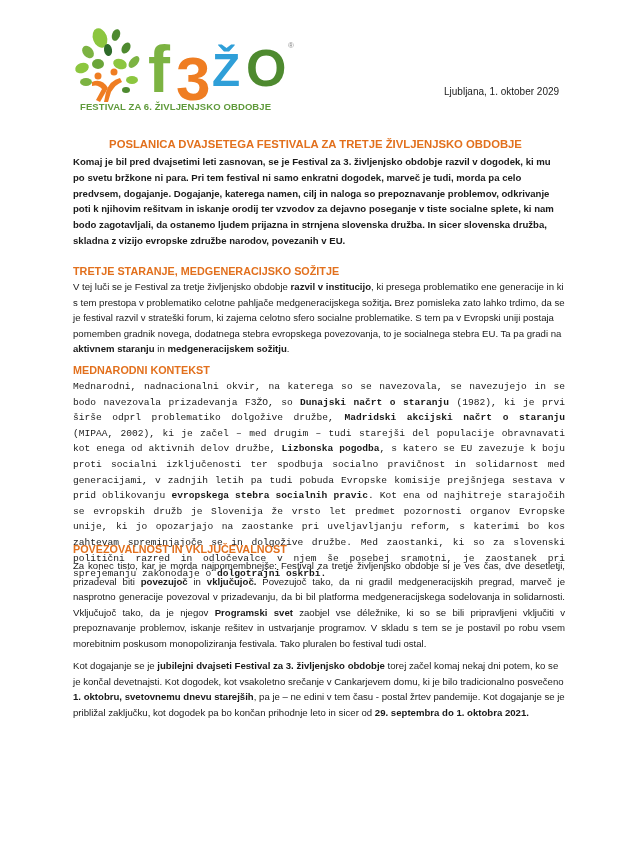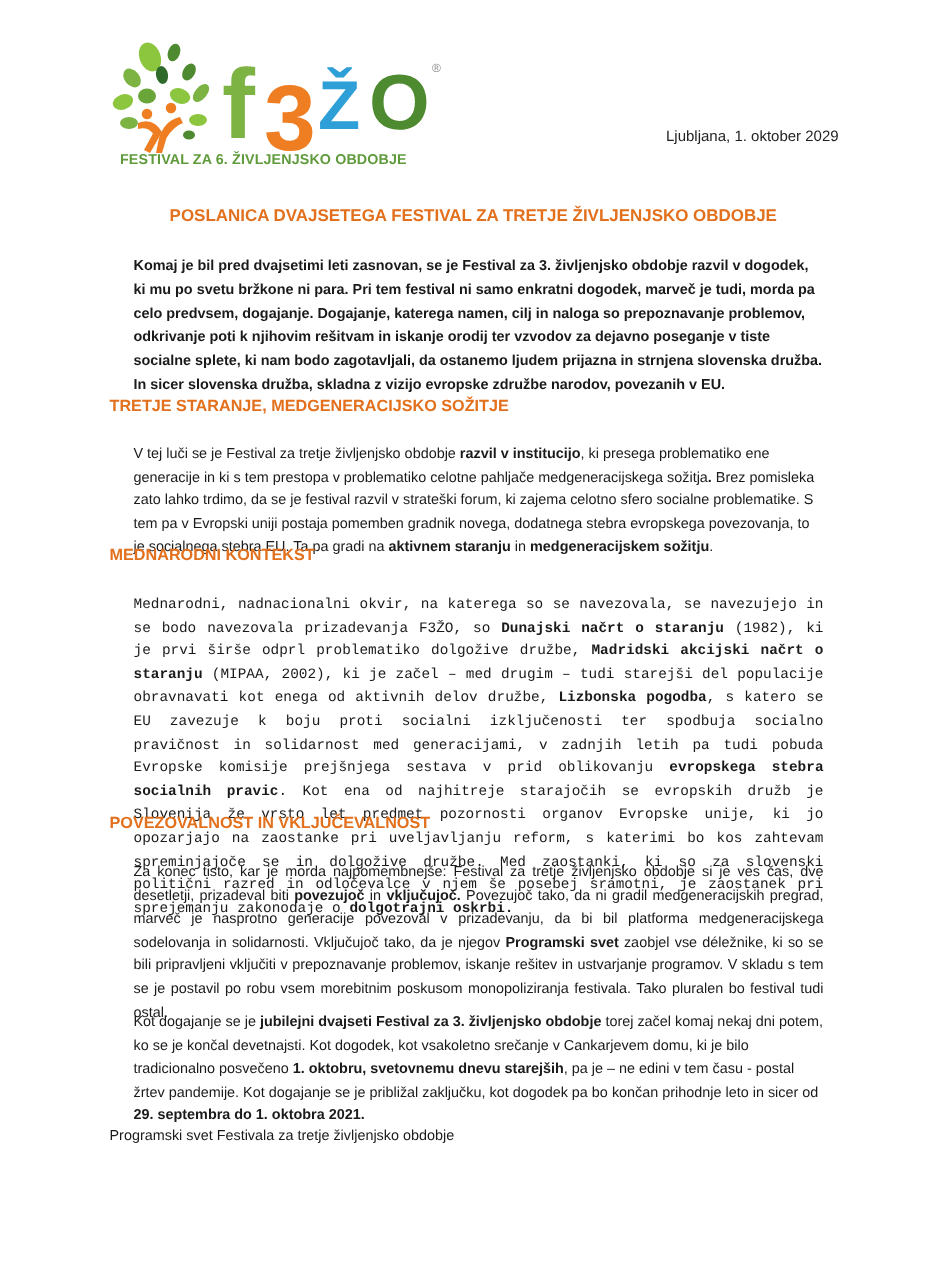--- a/index.html
+++ b/index.html
@@ -6,21 +6,21 @@
   body { width: 631px; height: 849px; position: relative; overflow: hidden;
          font-family: "Liberation Sans", sans-serif; color: #1a1a1a; }
   .page { position: absolute; left: 0; top: 0; width: 631px; height: 849px; background: #fff; }
   .logo { position: absolute; left: 70px; top: 24px; width: 240px; height: 100px; }
   .logo-tagline { position: absolute; left: 80px; top: 101px; font-size: 9.5px; font-weight: bold;
                   color: #5f9a3b; letter-spacing: 0.1px; white-space: nowrap; }
   .date { position: absolute; left: 444px; top: 86px; font-size: 10px; color: #222; white-space: nowrap; }
   .title { position: absolute; left: 0; width: 631px; top: 138px; text-align: center;
            font-size: 11.3px; font-weight: bold; color: #e2701d; white-space: nowrap; }
   .block { position: absolute; left: 73px; width: 492px; font-size: 9.6px; line-height: 15.6px; color: #1a1a1a; }
-  .block p { margin: 16px; }
+  .block p { margin: 0; }
   .justify { text-align: justify; }
   .intro { top: 154px; font-weight: bold; line-height: 15.8px; }
   .h2 { position: absolute; left: 73px; font-size: 10.8px; font-weight: bold; color: #e2701d; white-space: nowrap; }
   .b { font-weight: bold; }
   .sig { position: absolute; left: 73px; top: 752px; font-size: 9.6px; color: #1a1a1a; white-space: nowrap; }
 </style>
 </head>
 <body>
 
 <div class="page">
@@ -56,21 +56,21 @@
         <text x="142" y="62" font-size="46" fill="#2f9fd8">Ž</text>
         <text x="176" y="62" font-size="52" fill="#4e8a2f">O</text>
         <text x="218" y="24" font-size="8" font-weight="normal" fill="#888">®</text>
       </g>
     </svg>
   </div>
   <div class="logo-tagline">FESTIVAL ZA 6. ŽIVLJENJSKO OBDOBJE</div>
 
   <div class="date">Ljubljana, 1. oktober 2029</div>
 
-  <div class="title">POSLANICA DVAJSETEGA FESTIVAL ZA TRETJE ŽIVLJENJSKO OBDOBJE</div>
+  <div class="title">POSLANICA DVAJSETEGA FESTIVALA ZA TRETJE ŽIVLJENJSKO OBDOBJE</div>
 
   <div class="block intro">
     <p>Komaj je bil pred dvajsetimi leti zasnovan, se je Festival za 3. življenjsko obdobje razvil v dogodek, ki mu po svetu bržkone ni para. Pri tem festival ni samo enkratni dogodek, marveč je tudi, morda pa celo predvsem, dogajanje. Dogajanje, katerega namen, cilj in naloga so prepoznavanje problemov, odkrivanje poti k njihovim rešitvam in iskanje orodij ter vzvodov za dejavno poseganje v tiste socialne splete, ki nam bodo zagotavljali, da ostanemo ljudem prijazna in strnjena slovenska družba. In sicer slovenska družba, skladna z vizijo evropske združbe narodov, povezanih v EU.</p>
   </div>
 
   <div class="h2" style="top:265px;">TRETJE STARANJE, MEDGENERACIJSKO SOŽITJE</div>
   <div class="block" style="top:279px;">
     <p><span>V tej luči se je Festival za tretje življenjsko obdobje </span><span class="b">razvil v institucijo</span><span>, ki presega problematiko ene generacije in ki s tem prestopa v problematiko celotne pahljače medgeneracijskega sožitja</span><span class="b">.</span><span> Brez pomisleka zato lahko trdimo, da se je festival razvil v strateški forum, ki zajema celotno sfero socialne problematike. S tem pa v Evropski uniji postaja pomemben gradnik novega, dodatnega stebra evropskega povezovanja, to je socialnega stebra EU. Ta pa gradi na </span><span class="b">aktivnem staranju</span><span> in </span><span class="b">medgeneracijskem sožitju</span><span>.</span></p>
   </div>
 
@@ -81,14 +81,13 @@
 
   <div class="h2" style="top:543px;">POVEZOVALNOST IN VKLJUČEVALNOST</div>
   <div class="block justify" style="top:558px;">
     <p><span>Za konec tisto, kar je morda najpomembnejše: Festival za tretje življenjsko obdobje si je ves čas, dve desetletji, prizadeval biti </span><span class="b">povezujoč</span><span> in </span><span class="b">vključujoč.</span><span> Povezujoč tako, da ni gradil medgeneracijskih pregrad, marveč je nasprotno generacije povezoval v prizadevanju, da bi bil platforma medgeneracijskega sodelovanja in solidarnosti. Vključujoč tako, da je njegov </span><span class="b">Programski svet</span><span> zaobjel vse déležnike, ki so se bili pripravljeni vključiti v prepoznavanje problemov, iskanje rešitev in ustvarjanje programov. V skladu s tem se je postavil po robu vsem morebitnim poskusom monopoliziranja festivala. Tako pluralen bo festival tudi ostal.</span></p>
   </div>
 
   <div class="block" style="top:658px;">
     <p><span>Kot dogajanje se je </span><span class="b">jubilejni dvajseti Festival za 3. življenjsko obdobje</span><span> torej začel komaj nekaj dni potem, ko se je končal devetnajsti. Kot dogodek, kot vsakoletno srečanje v Cankarjevem domu, ki je bilo tradicionalno posvečeno </span><span class="b">1. oktobru, svetovnemu dnevu starejših</span><span>, pa je – ne edini v tem času - postal žrtev pandemije. Kot dogajanje se je približal zaključku,  kot dogodek pa bo končan prihodnje leto in sicer od </span><span class="b">29. septembra do 1. oktobra 2021.</span></p>
   </div>
 
-  <div class="sig">Programski svet Festivala za tretje življenjsko obdobje</div>
 </div>
 
 </body></html>

